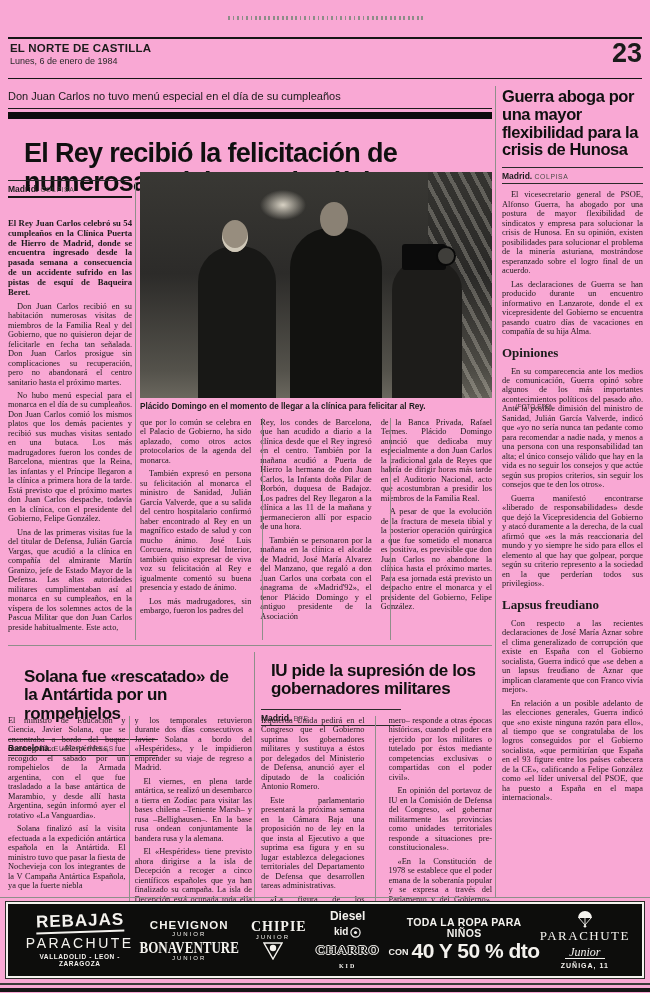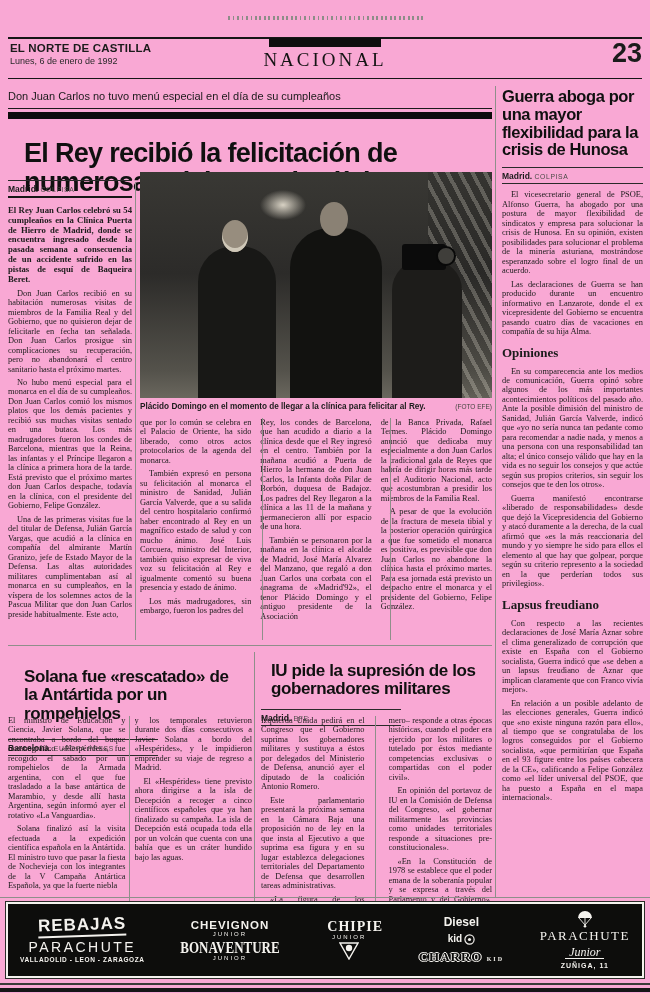--- a/index.html
+++ b/index.html
@@ -25,38 +25,38 @@
             font-size:27px;line-height:1.06;letter-spacing:-.7px;color:#101010;}
   
   .byline{font-family:"Liberation Sans",sans-serif;font-size:8.5px;padding:3px 0 2px;}
   .byline .city{font-weight:bold;}
   .byline .agency{font-size:6.8px;color:#4a4a46;letter-spacing:.6px;}
   .bt{border-top:1px solid #2a2a2a;}
   .bb{border-bottom:1px solid #2a2a2a;}
   .colbox{overflow:hidden;}
   .colbox p{margin:0 0 4px;font-size:8.4px;line-height:1.13;text-align:justify;hyphens:auto;}
   .colbox p.ind{text-indent:9px;}
-  .lead{border-top:2px solid #161616;padding-top:8px;font-weight:bold;font-size:8.7px !important;}
+  .lead{border-top:2px solid #161616;padding-top:21px;font-weight:bold;font-size:8.7px !important;}
   .vrule{width:1px;background:#8f8f8a;}
   .hthin{background:#8f8f8a;}
   .subhead{font-weight:bold;font-size:13px;margin:8px 0 6px;font-family:"Liberation Serif",serif;}
   
   .photo{left:140px;top:172px;width:352px;height:226px;overflow:hidden;
          background:linear-gradient(180deg,#393834 0%,#2c2b29 45%,#54524b 88%,#6a675e 100%);}
   .hatch{position:absolute;right:0;top:0;width:64px;height:100%;
          background:repeating-linear-gradient(62deg,rgba(210,206,194,.28) 0 4px,rgba(20,20,20,.1) 4px 11px);}
   .fig1{position:absolute;left:58px;bottom:0;width:78px;height:152px;background:#181816;border-radius:36px 36px 0 0;}
   .head1{position:absolute;left:82px;bottom:146px;width:26px;height:32px;background:#978d7e;border-radius:50%;box-shadow:0 -4px 0 #cfc8b8 inset;}
   .fig2{position:absolute;left:150px;bottom:0;width:92px;height:170px;background:#121210;border-radius:40px 40px 0 0;}
   .head2{position:absolute;left:180px;bottom:162px;width:28px;height:34px;background:#8a8174;border-radius:50%;}
   .fig3{position:absolute;left:252px;bottom:0;width:70px;height:138px;background:#1d1c1a;border-radius:30px 30px 0 0;}
   .camera{position:absolute;left:262px;bottom:128px;width:44px;height:26px;background:#0b0b0b;border-radius:3px;}
   .lens{position:absolute;left:296px;bottom:132px;width:16px;height:16px;background:#3f3e3a;border:2px solid #090909;border-radius:50%;}
   .glare{position:absolute;left:120px;top:18px;width:46px;height:30px;background:radial-gradient(closest-side,#d8d2c4,rgba(60,58,54,0));}
-  .caption{left:140px;top:402px;width:352px;display:flex;justify-content:space-between;align-items:baseline;
+  .caption{left:140px;top:402px;width:412px;display:flex;justify-content:space-between;align-items:baseline;
            font-family:"Liberation Sans",sans-serif;}
   .caption .ctext{font-weight:bold;font-size:8.2px;}
   .caption .ccredit{font-size:6.5px;color:#44443f;white-space:nowrap;margin-left:6px;}
   .threecols{left:140px;top:418px;width:352px;height:222px;display:flex;gap:9px;}
   .threecols .c{flex:1;}
   
   .h2a{font-family:"Liberation Sans",sans-serif;font-weight:bold;font-size:17px;line-height:1.08;
        letter-spacing:-.4px;color:#101010;}
   
   .ad{left:8px;top:904px;width:634px;height:72px;background:#0d0d0c;color:#f4f2ee;
@@ -88,25 +88,21 @@
 </style>
 </head>
 <body>
 
 <div id="page">
 
   <div class="abs topdots"></div>
 
   <div class="abs rule" style="left:8px;top:37px;width:634px;height:2px;"></div>
   <div class="abs masthead">EL NORTE DE CASTILLA</div>
-  <div class="abs pagedate">Lunes, 6 de enero de 1992</div>
-  <div class="abs sectionwrap">
-    <span class="sectionbar"></span>
-    <span class="sectionname">NACIONAL</span>
-  </div>
+  <div class="abs pagedate">Lunes, 6 de enero de 1984</div>
   <div class="abs pagenum">23</div>
   <div class="abs rule" style="left:8px;top:78px;width:634px;height:1px;"></div>
 
   <div class="abs vrule" style="left:495px;top:86px;height:812px;"></div>
 
   <div class="abs kicker">Don Juan Carlos no tuvo menú especial en el día de su cumpleaños</div>
   <div class="abs hbar"></div>
   <h1 class="abs headline" style="margin:16px;">El Rey recibió la felicitación de numerosas visitas en la clínica</h1>
 
   <div class="abs colbox" style="left:8px;top:180px;width:124px;height:462px;">
@@ -132,21 +128,21 @@
     <div class="camera"></div>
     <div class="lens"></div>
   </div>
   <div class="abs caption">
     <span class="ctext">Plácido Domingo en el momento de llegar a la clínica para felicitar al Rey.</span>
     <span class="ccredit">(FOTO EFE)</span>
   </div>
 
   <div class="abs threecols">
     <div class="c colbox">
-      <p>que por lo común se celebra en el Palacio de Oriente, ha sido liberado, como otros actos protocolarios de la agenda del monarca.</p>
+      <p>que por lo común se celebra en el Palacio de Gobierno, ha sido aplazado, como otros actos protocolarios de la agenda del monarca.</p>
       <p class="ind">También expresó en persona su felicitación al monarca el ministro de Sanidad, Julián García Valverde, que a su salida del centro hospitalario confirmó haber encontrado al Rey en un magnífico estado de salud y con mucho ánimo. José Luis Corcuera, ministro del Interior, también quiso expresar de viva voz su felicitación al Rey e igualmente comentó su buena presencia y estado de ánimo.</p>
       <p class="ind">Los más madrugadores, sin embargo, fueron los padres del</p>
     </div>
     <div class="c colbox">
       <p>Rey, los condes de Barcelona, que han acudido a diario a la clínica desde que el Rey ingresó en el centro. También por la mañana acudió a Puerta de Hierro la hermana de don Juan Carlos, la Infanta doña Pilar de Borbón, duquesa de Badajoz. Los padres del Rey llegaron a la clínica a las 11 de la mañana y permanecieron allí por espacio de una hora.</p>
       <p class="ind">También se personaron por la mañana en la clínica el alcalde de Madrid, José María Alvarez del Manzano, que regaló a don Juan Carlos una corbata con el anagrama de «Madrid'92», el tenor Plácido Domingo y el antiguo presidente de la Asociación</p>
     </div>
     <div class="c colbox">
       <p>de la Banca Privada, Rafael Termes. Plácido Domingo anunció que dedicaba muy especialmente a don Juan Carlos la tradicional gala de Reyes que habría de dirigir horas más tarde en el Auditorio Nacional, acto que acostumbran a presidir los miembros de la Familia Real.</p>
       <p class="ind">A pesar de que la evolución de la fractura de meseta tibial y la posterior operación quirúrgica a que fue sometido el monarca es positiva, es previsible que don Juan Carlos no abandone la clínica hasta el próximo martes. Para esa jornada está previsto un despacho entre el monarca y el presidente del Gobierno, Felipe González.</p>
@@ -160,24 +156,25 @@
   <div class="abs" style="left:8px;top:652px;width:244px;">
     <h2 class="h2a" style="margin:16px;">Solana fue «rescatado» de la Antártida por un rompehielos</h2>
     <div class="byline bt bb" style="margin-top:6px;width:150px;">
       <span class="city">Barcelona.</span>
       <span class="agency">EUROPA PRESS</span>
     </div>
   </div>
   <div class="abs" style="left:8px;top:716px;width:244px;height:186px;display:flex;gap:9px;">
     <div class="colbox" style="flex:1;">
       <p>El ministro de Educación y Ciencia, Javier Solana, que se encontraba a bordo del buque oceanográfico «Hespérides», fue recogido el sábado por un rompehielos de la Armada argentina, con el que fue trasladado a la base antártica de Marambio, y desde allí hasta Argentina, según informó ayer el rotativo «La Vanguardia».</p>
-      <p class="ind">Solana finalizó así la visita efectuada a la expedición científica española en la Antártida. El ministro tuvo que pasar la fiesta de Nochevieja con los integrantes de la V Campaña Antártica Española, ya que la fuerte niebla</p>
+      <p class="ind">Solana finalizó así la visita efectuada a la expedición antártica española en la Antártida. El ministro tuvo que pasar la fiesta de Nochevieja con los integrantes de la V Campaña Antártica Española, ya que la fuerte niebla</p>
     </div>
     <div class="colbox" style="flex:1;">
       <p>y los temporales retuvieron durante dos días consecutivos a Javier Solana a bordo del «Hespérides», y le impidieron emprender su viaje de regreso a Madrid.</p>
+      <p class="ind">El viernes, en plena tarde antártica, se realizó un desembarco a tierra en Zodiac para visitar las bases chilena –Teniente Marsh– y rusa –Bellighausen–. En la base rusa ondean conjuntamente la bandera rusa y la alemana.</p>
       <p class="ind">El «Hespérides» tiene previsto ahora dirigirse a la isla de Decepción a recoger a cinco científicos españoles que ya han finalizado su campaña. La isla de Decepción está ocupada toda ella por un volcán que cuenta con una bahía que es un cráter hundido bajo las aguas.</p>
     </div>
   </div>
   <div class="abs vrule" style="left:129px;top:716px;height:186px;"></div>
   <div class="abs vrule" style="left:254px;top:652px;height:250px;"></div>
 
   <div class="abs" style="left:261px;top:652px;width:231px;">
     <h2 class="h2a" style="margin:10px;">IU pide la supresión de los gobernadores militares</h2>
     <div class="byline bt bb" style="margin-top:6px;width:140px;">
       <span class="city">Madrid.</span>
@@ -245,20 +242,26 @@
           <circle cx="5.5" cy="5.5" r="4.6" fill="none" stroke="#f4f2ee" stroke-width="1.2"></circle>
           <circle cx="5.5" cy="5.5" r="1.6" fill="#f4f2ee"></circle>
         </svg>
       </div>
       <div class="charro">
         <span>CHARRO</span>
         <span class="tiny" style="text-shadow:none;color:#f4f2ee;">KID</span>
       </div>
     </div>
     <div class="blk">
+      <div class="promo1">TODA LA ROPA PARA NIÑOS</div>
+      <div class="promo2">
+        <span class="promoCon">CON</span><span class="promoBig">40 Y 50 % dto</span>
+      </div>
+    </div>
+    <div class="blk">
       <svg width="16" height="17" viewBox="0 0 16 17" style="margin:0 auto 1px;">
         <path d="M1,7 A7,7 0 0 1 15,7 Z" fill="#f4f2ee"></path>
         <path d="M2,7 L8,14 M8,7 L8,14 M14,7 L8,14" stroke="#f4f2ee" stroke-width="0.9" fill="none"></path>
         <circle cx="8" cy="15.3" r="1.3" fill="#f4f2ee"></circle>
       </svg>
       <div class="pjr">PARACHUTE</div>
       <div><span class="pjrScript">Junior</span></div>
       <div class="addr">ZUÑIGA, 11</div>
     </div>
   </div>

